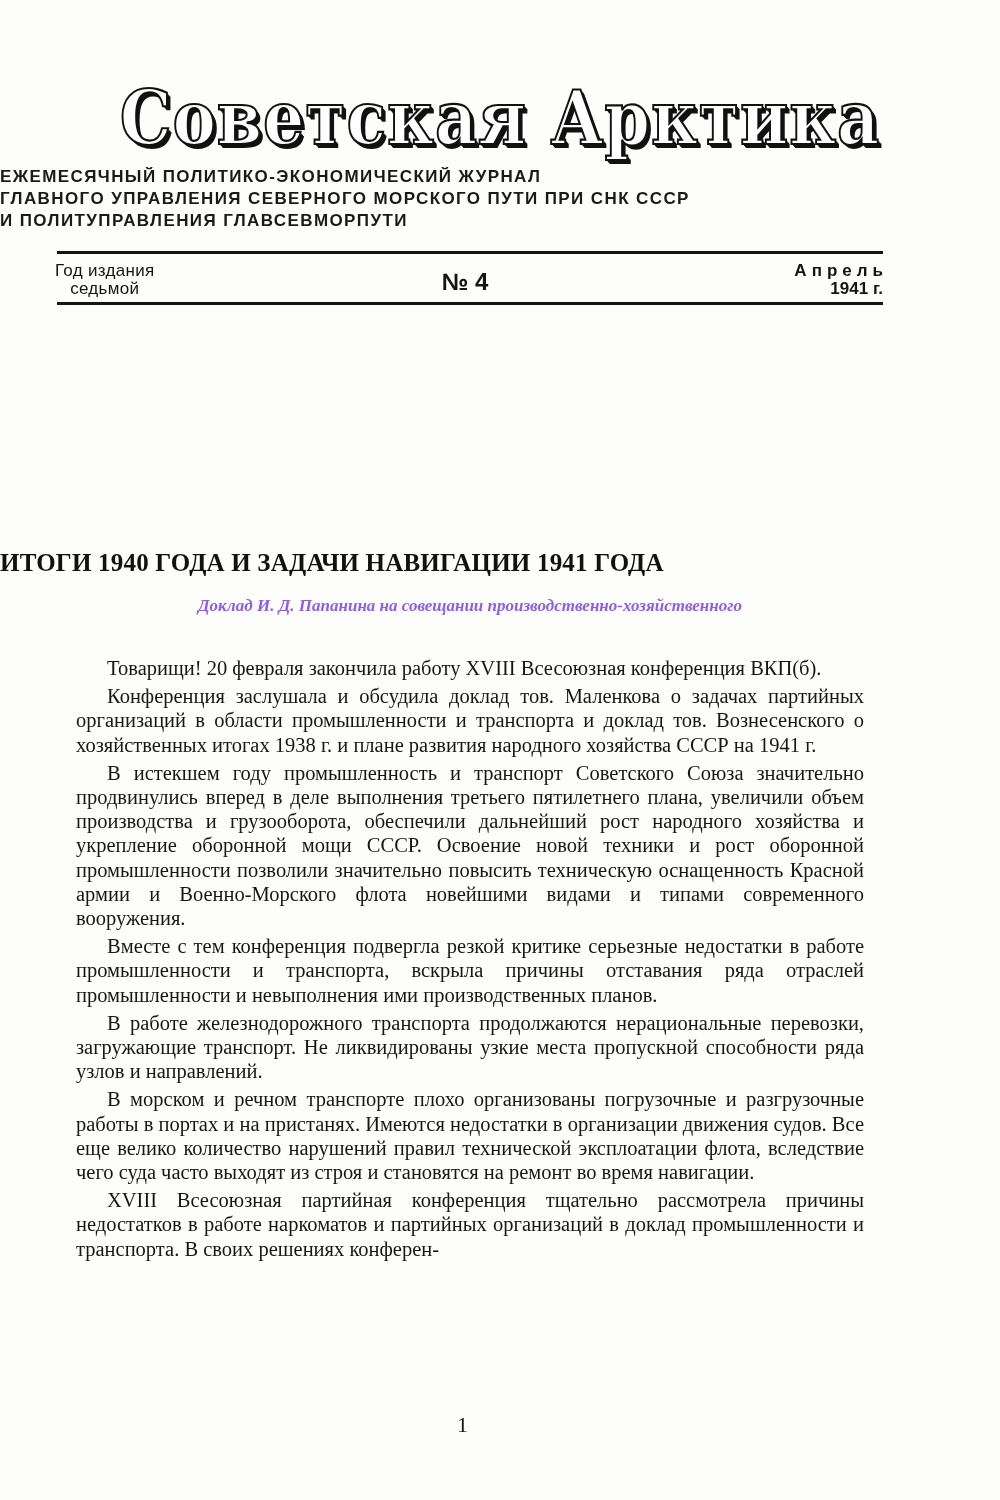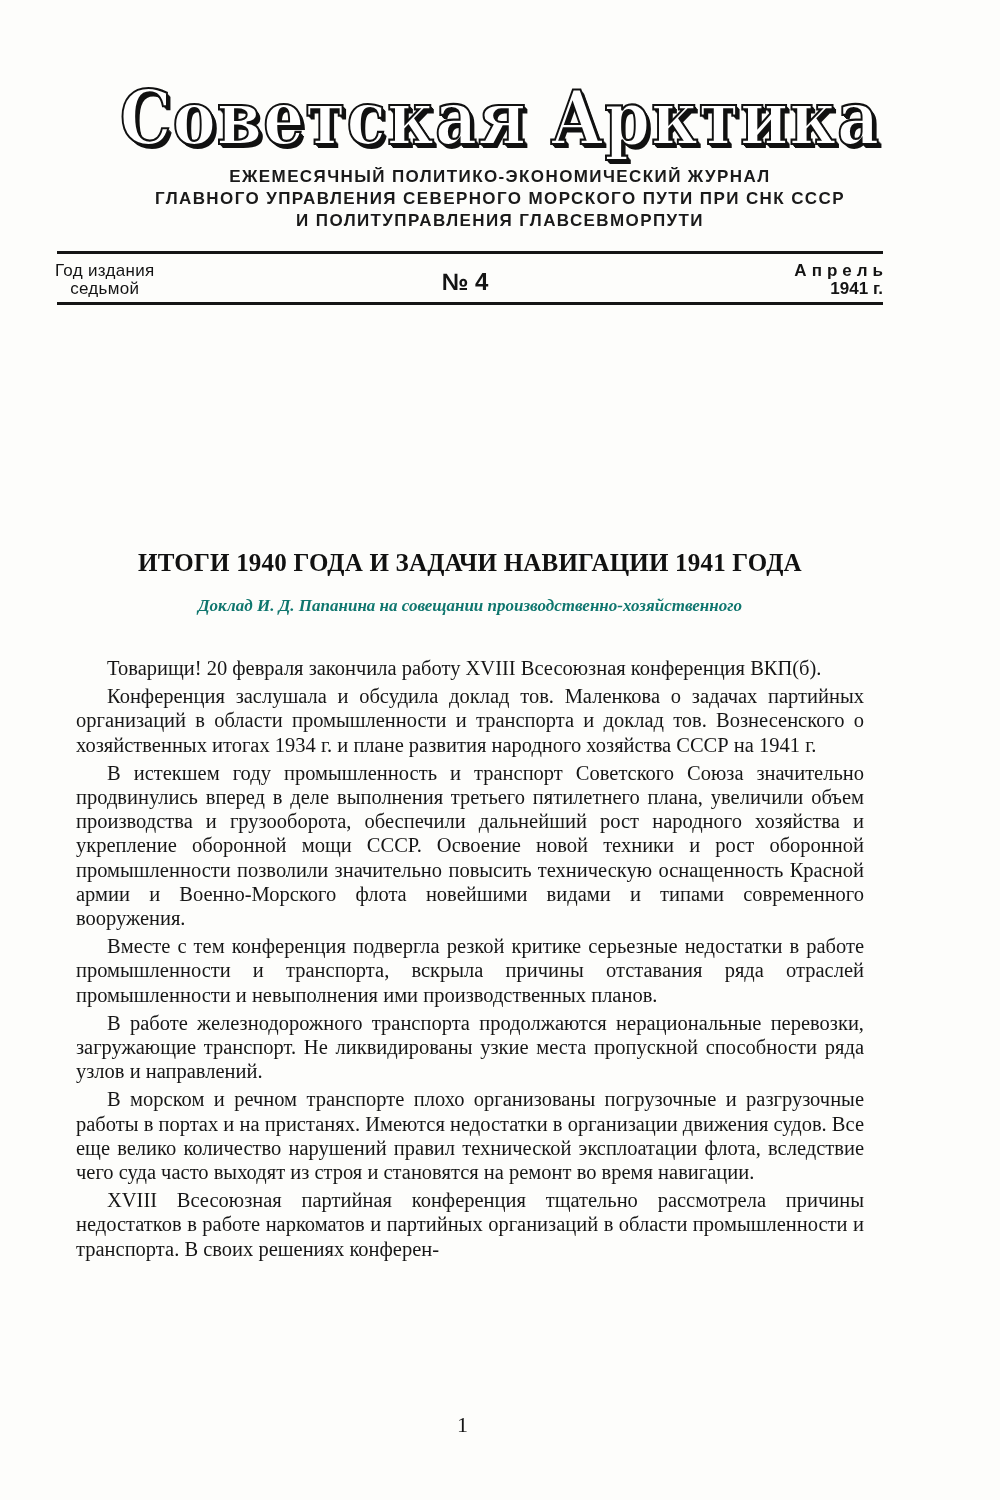--- a/index.html
+++ b/index.html
@@ -5,36 +5,36 @@
   html, body { margin:0; padding:0; }
   body { width:1000px; height:1500px; background:#fdfdfb; position:relative; overflow:hidden; color:#141414; }
   .masthead {
     position:absolute; left:0; width:1000px; top:78px; text-align:center;
     font-family:"DejaVu Serif", serif; font-weight:bold; font-size:74px; letter-spacing:1px;
     color:#fff; -webkit-text-stroke:2.2px #111;
     text-shadow:4px 4px 0 #111, 3px 3px 0 #111, 2px 2px 0 #111;
     line-height:80px; transform:scaleX(0.88); transform-origin:center;
   }
   .subtitle {
-    position:absolute; left:0; width:1000px; top:166px; text-align:center;
+    position:absolute; left:0; width:1000px; top:166px; text-align:left;
     font-family:"Liberation Sans", sans-serif; font-weight:bold; font-size:17px; line-height:22px; letter-spacing:1.4px;
     color:#1a1a1a;
   }
   .rule { position:absolute; left:57px; width:826px; height:3px; background:#151515; }
   .issue-left { position:absolute; left:55px; top:262px; font-family:"Liberation Sans", sans-serif; font-weight:normal; font-size:17px; line-height:18px; text-align:center; letter-spacing:0.3px; }
   .issue-num { position:absolute; left:0; width:930px; top:268px; text-align:center; font-family:"Liberation Sans", sans-serif; font-size:24px; font-weight:bold; }
   .issue-right { position:absolute; right:117px; top:262px; font-family:"Liberation Sans", sans-serif; font-weight:bold; font-size:17px; line-height:18px; text-align:right;margin-left:20px; }
   .issue-right .month { letter-spacing:5px; margin-right:-5px; }
   .title {
-    position:absolute; left:0; width:940px; top:549px; text-align:center;
+    position:absolute; left:0; width:940px; top:549px; 
     font-family:"Liberation Serif", serif; font-weight:bold; font-size:25px; letter-spacing:0.2px; color:#111;
   }
   .byline {
     position:absolute; left:0; width:940px; top:596px; text-align:center;
-    font-family:"Liberation Serif", serif; font-style:italic; font-weight:bold; font-size:17px; line-height:19px; color:#0f766e;
+    font-family:"Liberation Serif", serif; font-style:italic; font-weight:bold; font-size:17px; line-height:19px; color:#8b5cf6;
   }
   .body-text {
     position:absolute; left:72px; width:796px; top:652px;
     font-family:"Liberation Serif", serif; font-size:20.5px; line-height:24.2px; color:#161616;
   }
   .body-text p { margin:4px; text-indent:31px; text-align:justify; }
   .page-num { position:absolute; left:0; width:925px; top:1412px; text-align:center; font-family:"Liberation Serif", serif; font-size:22px; }
 </style>
 </head>
 <body>
@@ -62,21 +62,21 @@
 <div class="rule" style="top:302px;"></div>
 
 <div class="title">ИТОГИ 1940 ГОДА И ЗАДАЧИ НАВИГАЦИИ 1941 ГОДА</div>
 
 <div class="byline">
   <div>Доклад И. Д. Папанина на совещании производственно-хозяйственного</div>
 </div>
 
 <div class="body-text">
   <p>Товарищи! 20 февраля закончила работу XVIII Всесоюзная конференция ВКП(б).</p>
-  <p>Конференция заслушала и обсудила доклад тов. Маленкова о задачах партийных организаций в области промышленности и транспорта и доклад тов. Вознесенского о хозяйственных итогах 1934 г. и плане развития народного хозяйства СССР на 1941 г.</p>
+  <p>Конференция заслушала и обсудила доклад тов. Маленкова о задачах партийных организаций в области промышленности и транспорта и доклад тов. Вознесенского о хозяйственных итогах 1938 г. и плане развития народного хозяйства СССР на 1941 г.</p>
   <p>В истекшем году промышленность и транспорт Советского Союза значительно продвинулись вперед в деле выполнения третьего пятилетнего плана, увеличили объем производства и грузооборота, обеспечили дальнейший рост народного хозяйства и укрепление оборонной мощи СССР. Освоение новой техники и рост оборонной промышленности позволили значительно повысить техническую оснащенность Красной армии и Военно-Морского флота новейшими видами и типами современного вооружения.</p>
   <p>Вместе с тем конференция подвергла резкой критике серьезные недостатки в работе промышленности и транспорта, вскрыла причины отставания ряда отраслей промышленности и невыполнения ими производственных планов.</p>
   <p>В работе железнодорожного транспорта продолжаются нерациональные перевозки, загружающие транспорт. Не ликвидированы узкие места пропускной способности ряда узлов и направлений.</p>
   <p>В морском и речном транспорте плохо организованы погрузочные и разгрузочные работы в портах и на пристанях. Имеются недостатки в организации движения судов. Все еще велико количество нарушений правил технической эксплоатации флота, вследствие чего суда часто выходят из строя и становятся на ремонт во время навигации.</p>
-  <p>XVIII Всесоюзная партийная конференция тщательно рассмотрела причины недостатков в работе наркоматов и партийных организаций в области промышленности и транспорта. В своих решениях конферен-</p>
+  <p>XVIII Всесоюзная партийная конференция тщательно рассмотрела причины недостатков в работе наркоматов и партийных организаций в доклад промышленности и транспорта. В своих решениях конферен-</p>
 </div>
 
 <div class="page-num">1</div>
 
 </body></html>

